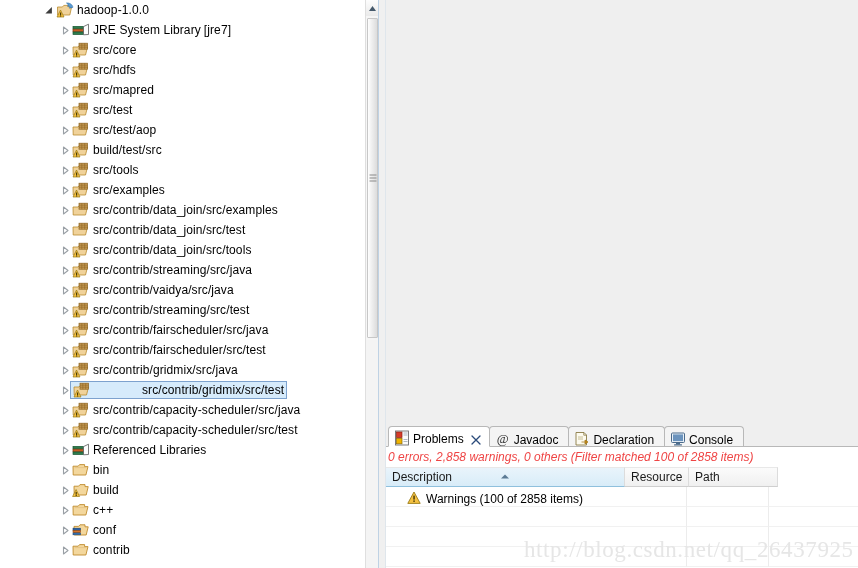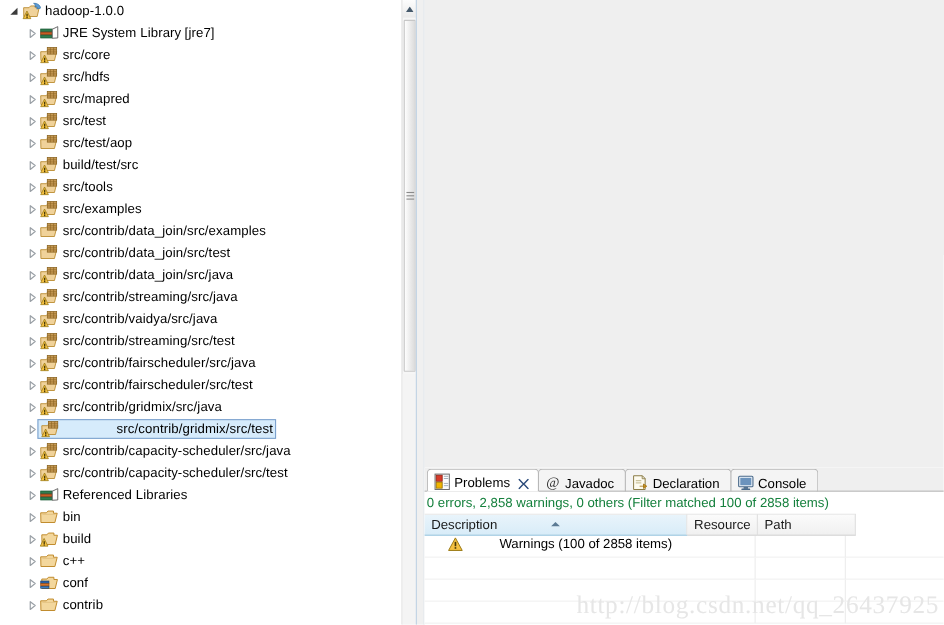--- a/index.html
+++ b/index.html
@@ -24,20 +24,21 @@
   }
   #tree { position: absolute; left: 0; top: 0; width: 365px; height: 568px; }
 
   .row {
     position: relative;
     height: 20px;
     display: flex;
     align-items: center;
     white-space: nowrap;
     padding-left: 6px;
+    margin-left: 36px;
   }
   .row.sel .lbl-wrap {
     background: #d6ebfb;
     border: 1px solid #7da2ce;
     padding: 0 2px;
     margin-left: -2px;
     line-height: 16px;
     height: 18px;
     display: inline-flex;
     align-items: center;
@@ -140,21 +141,22 @@
     position: absolute; left: 0; right: 0; bottom: 0; height: 1px;
     background: #b8b8b8;
   }
 
   #summary {
     height: 20px;
     display: flex; align-items: center;
     padding-left: 2px;
     font-size: 12px;
     background: #ffffff;
-    color: #15803d;
+    color: #ef4444;
+    font-style: italic;
   }
 
   
   #ptable { position: relative; background: #ffffff; }
   #phead { display: flex; height: 20px; }
   .th {
     position: relative;
     height: 20px;
     display: flex; align-items: center;
     padding-left: 6px;
@@ -169,28 +171,27 @@
   .th.sorted {
     background: linear-gradient(#e9f4fb,#d8ecf8);
     border-bottom: 1px solid #8fc0dd;
   }
   .th .sortmark {
     position: absolute; left: 50%; top: 0; transform: translateX(-50%);
   }
   .prow { display: flex; height: 20px; }
   .pcell {
     height: 20px;
-    display: flex; align-items: flex-start;
+    display: flex; align-items: flex-end;
     padding-left: 6px;
     font-size: 12px;
     border-right: 1px solid #ececec;
     border-bottom: 1px solid #f1f1f1;
     overflow: hidden;
     white-space: nowrap;
-    gap: 28px;
   }
   .pcell.desc { padding-left: 20px; }
   .pcell .wic { width: 16px; min-width: 16px; height: 16px; margin-right: 4px;
                 display: inline-flex; align-items: center; justify-content: center; }
 
   
   #watermark {
     position: absolute; left: 524px; top: 537px;
     font-family: "Liberation Serif", serif;
     font-size: 23px;
@@ -459,21 +460,21 @@
             <span class="ic">
               <svg width="18" height="16" viewBox="0 0 18 16">
                 <path d="M1 5 L6 5 L7.5 3.3 L12.5 3.3 L12.5 5 L15.5 5 L13.5 13 L1.2 13 Z" fill="#f0d29a" stroke="#b98a2e" stroke-width=".8" stroke-linejoin="round"></path>
                 <rect x="7" y="1.2" width="8.5" height="6" fill="#c79a55" stroke="#8a6320" stroke-width=".7"></rect>
                 <path d="M7 3.2 H15.5 M7 5.2 H15.5 M9.8 1.2 V7.2 M12.7 1.2 V7.2" stroke="#8a6320" stroke-width=".55"></path>
                 <path d="M1 15 L4.5 8 L8 15 Z" fill="#f5c141" stroke="#9a7a15" stroke-width=".7"></path>
                 <rect x="4" y="10.5" width="1.2" height="2.6" fill="#4a3b08"></rect>
                 <rect x="4" y="13.4" width="1.2" height="1.1" fill="#4a3b08"></rect>
               </svg>
             </span>
-            <span class="lbl">src/contrib/data_join/src/java</span>
+            <span class="lbl">src/contrib/data_join/src/tools</span>
           </span>
         </div>
         <div class="row">
           <span class="indent"></span>
           <span class="twisty">
             <svg width="9" height="9" viewBox="0 0 9 9">
               <path d="M2.5 1 L7 4.5 L2.5 8 Z" fill="none" stroke="#9aa0a6" stroke-width="1.1" stroke-linejoin="round"></path>
             </svg>
           </span>
           <span class="lbl-wrap">

